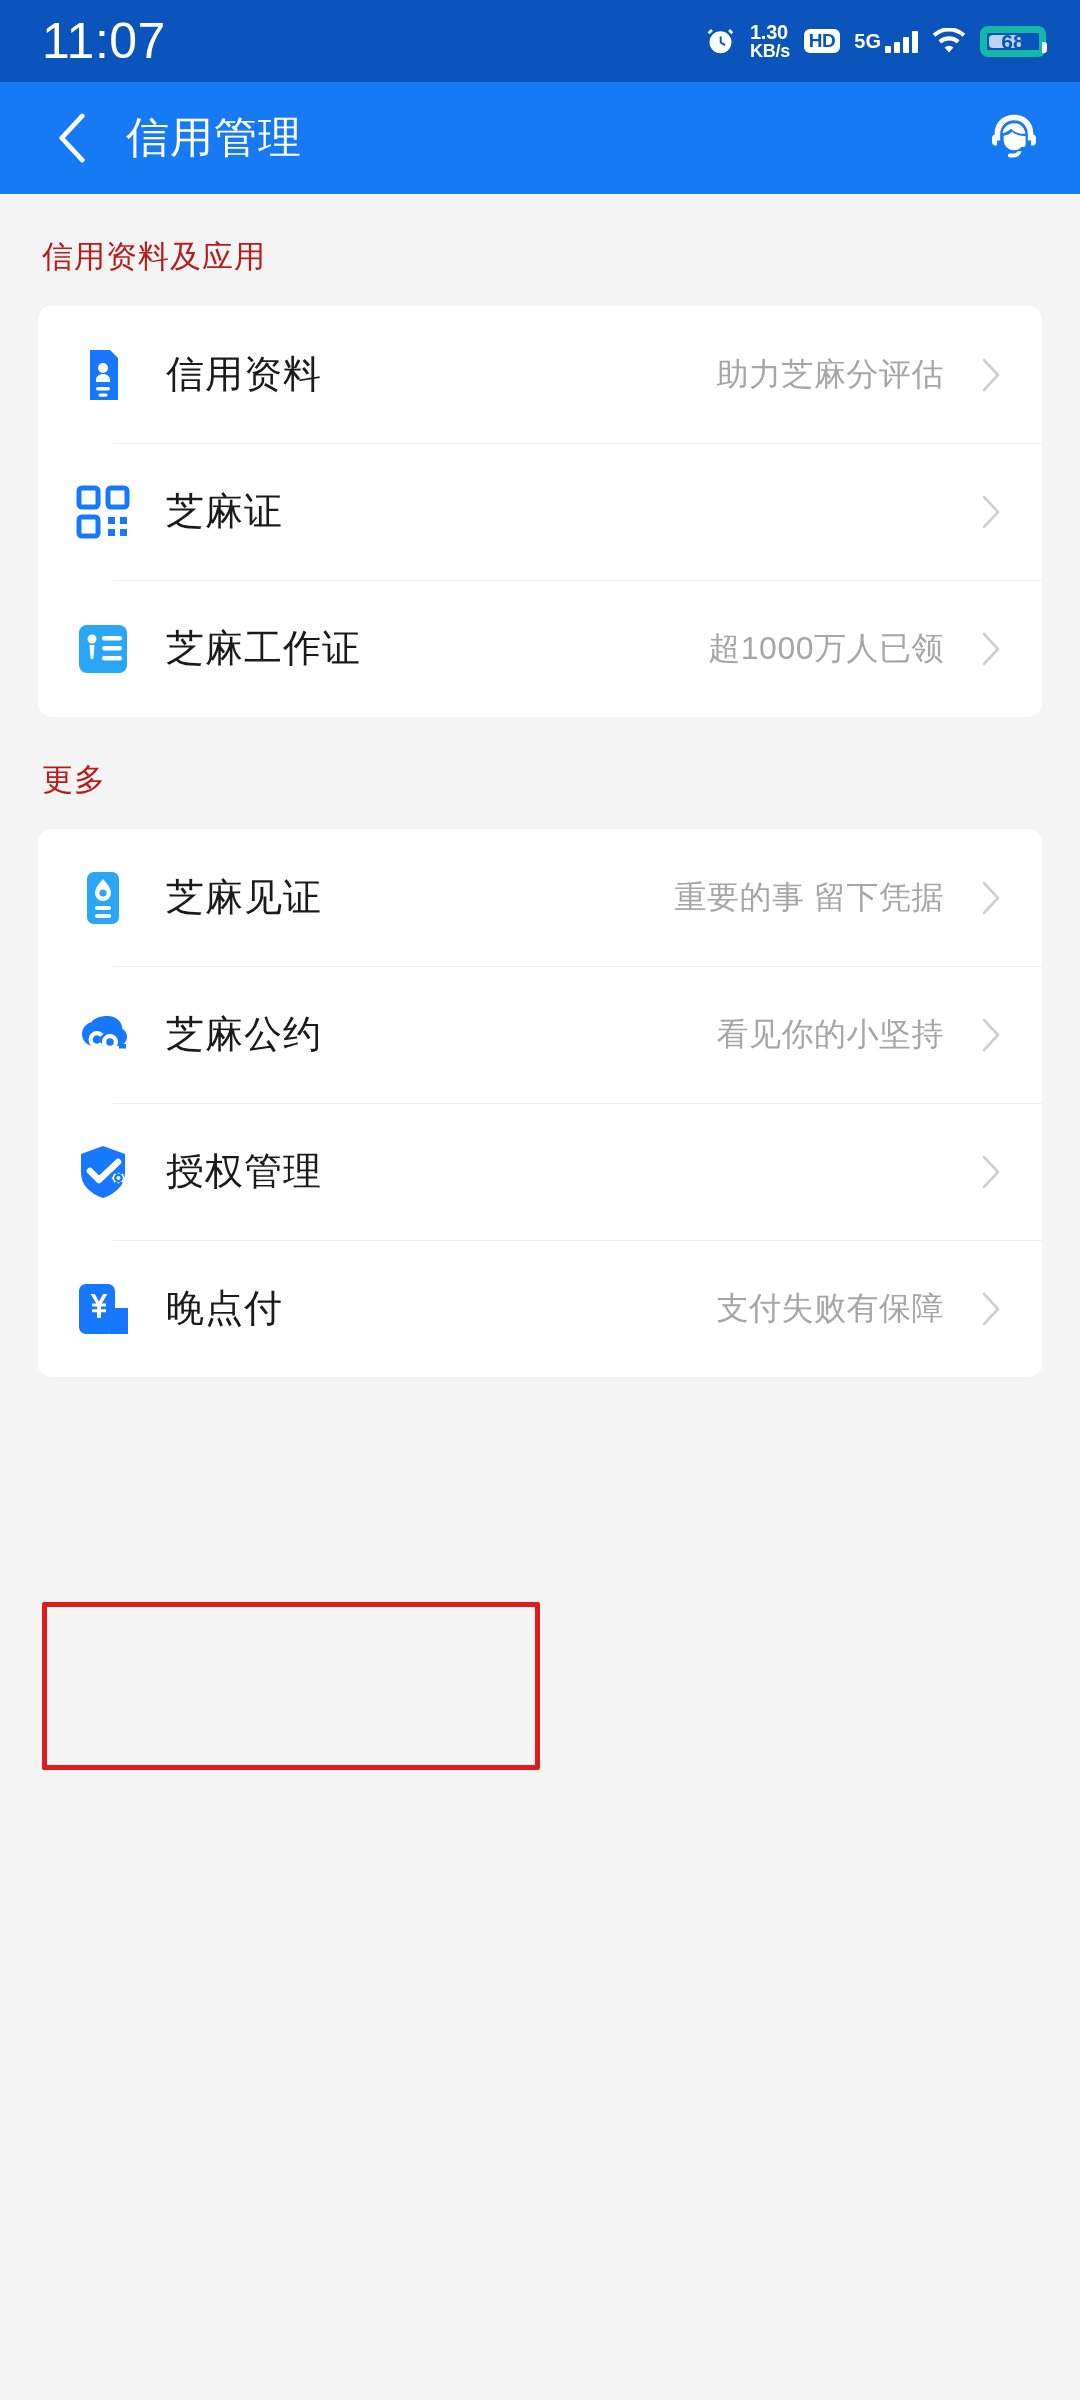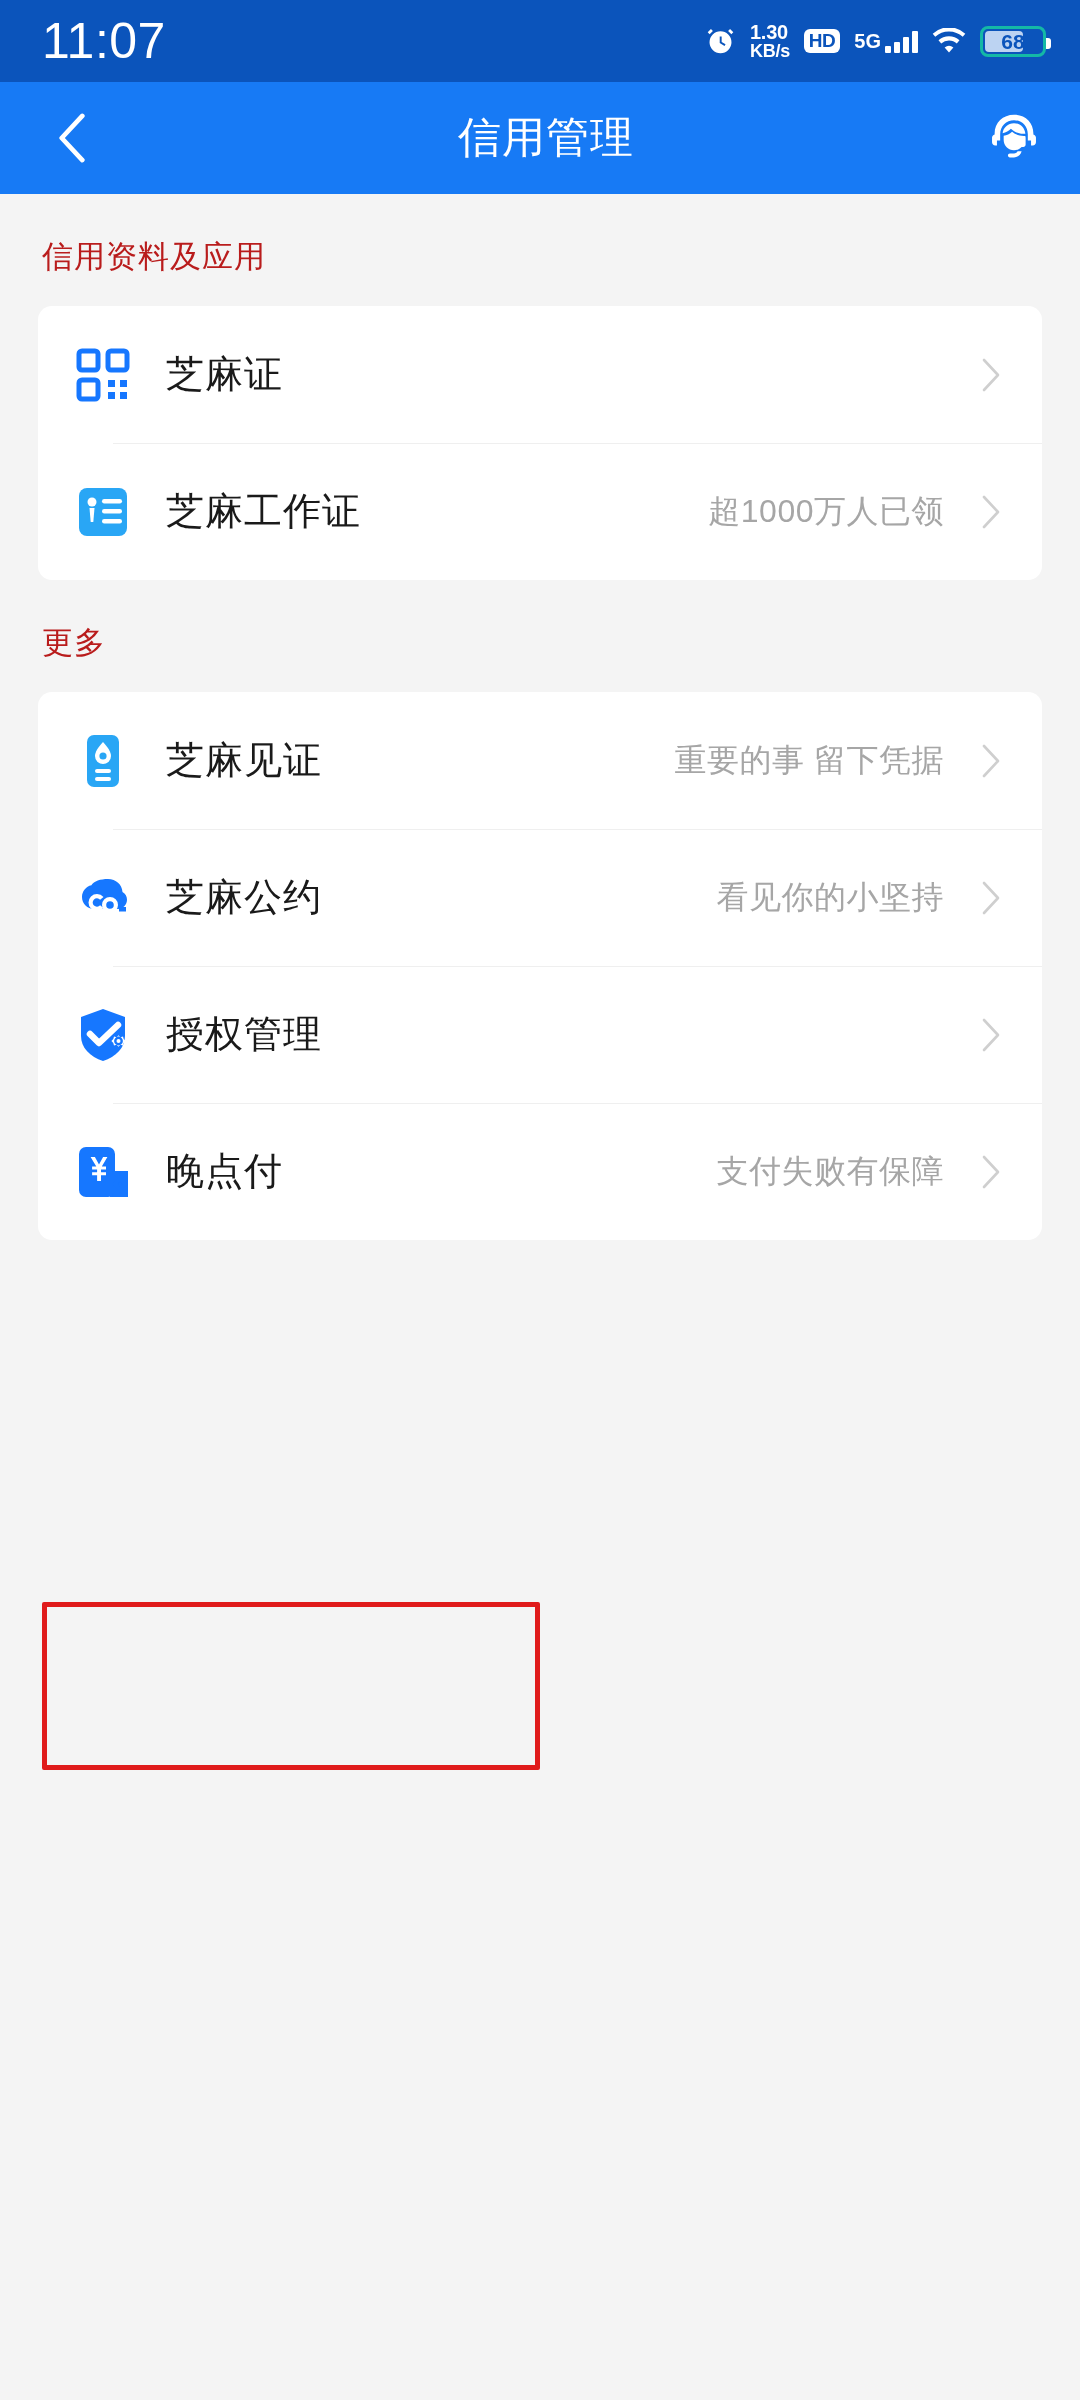--- a/index.html
+++ b/index.html
@@ -30,21 +30,21 @@
   .sb-5g{ font-size:20px; font-weight:700; line-height:1; margin-bottom:2px; }
   .sb-bars{ display:flex; align-items:flex-end; gap:3px; height:23px; }
   .sb-bars i{ display:block; width:6px; background:#fff; border-radius:1px; }
   .sb-bars i:nth-child(1){ height:7px; }
   .sb-bars i:nth-child(2){ height:11px; }
   .sb-bars i:nth-child(3){ height:16px; }
   .sb-bars i:nth-child(4){ height:22px; }
   .sb-wifi{ width:34px; height:26px; display:block; }
   .sb-batt{
     position:relative; width:66px; height:31px;
-    border:3px solid #14b8a6; border-radius:8px; display:flex; align-items:center;
+    border:7px solid #14b8a6; border-radius:8px; display:flex; align-items:center;
     padding:2px;
   }
   .sb-batt::after{
     content:""; position:absolute; right:-8px; top:9px;
     width:5px; height:11px; background:#fff; border-radius:0 3px 3px 0;
   }
   .sb-batt-fill{
     position:absolute; left:2px; top:2px; bottom:2px; width:64%;
     background:#bcd3f2; border-radius:4px;
   }
@@ -54,23 +54,22 @@
   }
 
   
   .appbar{
     height:112px; background:#177af5; display:flex; align-items:center;
     padding:0 30px 0 42px; color:#fff;
   }
   .back-btn{ width:60px; height:60px; display:flex; align-items:center; justify-content:center; }
   .back-btn svg{ width:34px; height:50px; }
   .appbar-title{
-    font-size:43px; font-weight:400; margin-left:12px; letter-spacing:1px;
+    font-size:43px; font-weight:400; margin-left:24px; letter-spacing:1px;
     flex:1;
-    text-align:center;
   }
   .service-btn{ width:72px; height:72px; display:flex; align-items:center; justify-content:center; }
   .service-btn svg{ width:62px; height:62px; }
 
   
   .content{ background:#f4f4f4; padding-bottom:40px; }
   .section-title{
     font-size:31px; color:#b91c1c; padding:42px 0 28px 42px; letter-spacing:1px;
   }
   .card{
@@ -172,20 +171,38 @@
         <path fill="#ffffff" d="M26.8 34.3c-.5 1-1.5 1.7-2.8 1.7h-3.2c-.8 0-1.5.7-1.5 1.5s.7 1.5 1.5 1.5H24c2.9 0 5.3-2 5.9-4.7h-3.1z"></path>
       </svg>
     </div>
   </div>
 
   <div class="content">
 
     <div class="section-title">信用资料及应用</div>
     <div class="card">
 
+      <div class="row">
+        <span class="row-icon">
+          <svg viewBox="0 0 58 58">
+            <path fill="#1677ff" d="M16 4h20l8 8v42H16z"></path>
+            <circle cx="29" cy="22" r="5" fill="#ffffff"></circle>
+            <path fill="#ffffff" d="M22 34c0-3.5 3.1-6 7-6s7 2.5 7 6v2H22z"></path>
+            <rect x="22" y="41" width="14" height="3.4" rx="1.7" fill="#ffffff"></rect>
+            <rect x="24.5" y="47.5" width="9" height="3.2" rx="1.6" fill="#ffffff"></rect>
+          </svg>
+        </span>
+        <span class="row-label">信用资料</span>
+        <span class="row-sub">助力芝麻分评估</span>
+        <span class="row-chevron">
+          <svg viewBox="0 0 20 36">
+              <path d="M3 3l14 15L3 33" fill="none" stroke="#cfcfcf" stroke-width="2.6" stroke-linecap="round" stroke-linejoin="round"></path>
+            </svg>
+        </span>
+      </div>
 
       <div class="row">
         <span class="row-icon">
           <svg viewBox="0 0 58 58">
             <rect x="5" y="5" width="19" height="19" rx="3" fill="none" stroke="#1677ff" stroke-width="5"></rect>
             <rect x="34" y="5" width="19" height="19" rx="3" fill="none" stroke="#1677ff" stroke-width="5"></rect>
             <rect x="5" y="34" width="19" height="19" rx="3" fill="none" stroke="#1677ff" stroke-width="5"></rect>
             <rect x="34" y="34" width="7" height="7" fill="#1677ff"></rect>
             <rect x="46" y="34" width="7" height="7" fill="#1677ff"></rect>
             <rect x="34" y="46" width="7" height="7" fill="#1677ff"></rect>

